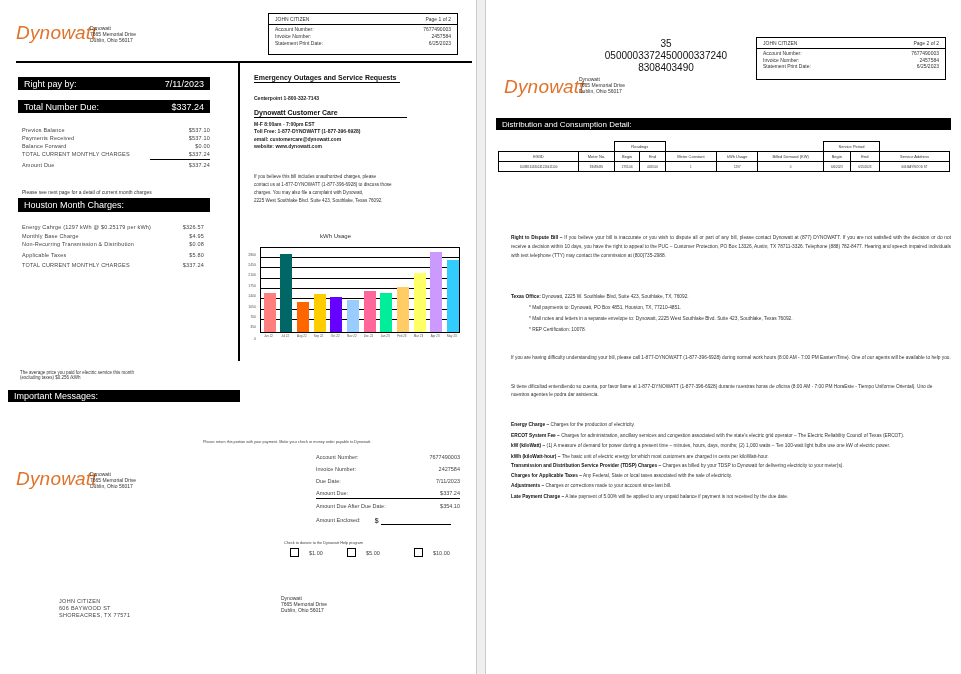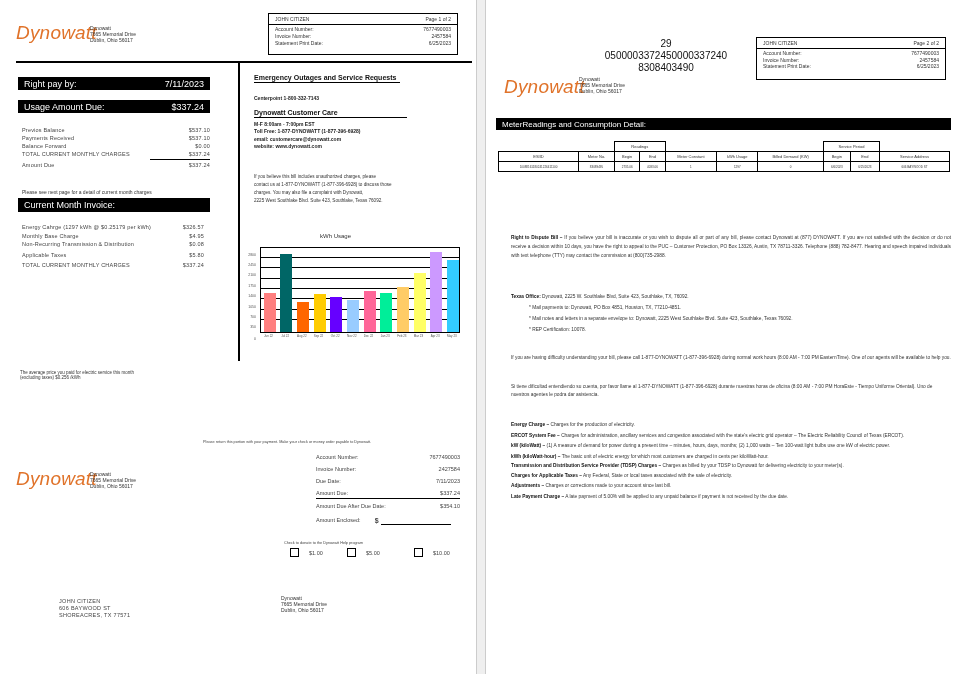--- a/index.html
+++ b/index.html
@@ -66,21 +66,21 @@
   </div>
 
   <div class="abs" style="left:16px;top:61px;width:456px;height:2px;background:#000;"></div>
   <div class="abs" style="left:238px;top:61px;width:2px;height:300px;background:#000;"></div>
 
   <div class="abs blackbar" style="left:18px;top:77px;width:192px;height:13px;">
     <span>Right pay by:</span>
     <span>7/11/2023</span>
   </div>
   <div class="abs blackbar" style="left:18px;top:100px;width:192px;height:13px;">
-    <span>Usage Amount Due:</span>
+    <span>Total Number Due:</span>
     <span>$337.24</span>
   </div>
 
   <div class="abs" style="left:22px;top:127px;width:188px;">
     <div class="row" style="height:8px;">
         <span>Previos Balance</span>
         <span>$537.10</span>
       </div>
     <div class="row" style="height:8px;">
         <span>Payments Received</span>
@@ -96,21 +96,21 @@
       </div>
     <div style="margin-left:128px;height:1px;background:#000;"></div>
     <div class="row" style="height:9px;align-items:center;">
         <span>Amount Due</span>
         <span>$337.24</span>
       </div>
   </div>
 
   <div class="abs small" style="left:22px;top:188px;">Please see next page for a detail of current month charges</div>
   <div class="abs blackbar" style="left:18px;top:198px;width:192px;height:14px;">
-    <span>Current Month Invoice:</span>
+    <span>Houston Month Charges:</span>
   </div>
 
   <div class="abs" style="left:22px;top:224px;width:182px;">
     <div class="row" style="height:8.5px;">
         <span>Energy Cahrge (1297 kWh @ $0.25179 per kWh)</span>
         <span>$326.57</span>
       </div>
     <div class="row" style="height:8.5px;">
         <span>Monthly Base Charge</span>
         <span>$4.95</span>
@@ -125,20 +125,23 @@
       </div>
     <div class="row" style="height:8px;">
         <span>TOTAL CURRENT MONTHLY CHARGES</span>
         <span>$337.24</span>
       </div>
   </div>
 
   <div class="abs" style="left:20px;top:370px;font-size:4.5px;color:#333;line-height:5px;">
     <div>The average price you paid for electric service this month</div>
     <div>(excluding taxes) $0.256 /kWh</div>
+  </div>
+  <div class="abs blackbar" style="left:8px;top:390px;width:232px;height:12px;">
+    <span>Important Messages:</span>
   </div>
 
   <div class="abs" style="left:254px;top:74px;width:210px;">
     <div class="sec-title" style="width:146px;border-bottom:1px solid #000;text-decoration:none;padding-bottom:1px;">Emergency Outages and Service Requests</div>
     <div class="bold5" style="margin-top:12px;">Centerpoint 1-800-332-7143</div>
     <div class="sec-title" style="margin-top:6px;width:153px;border-bottom:1px solid #000;text-decoration:none;padding-bottom:1px;">Dynowatt Customer Care</div>
     <div style="margin-top:3px;">
       <div class="bold5">M-F 8:00am - 7:00pm EST</div>
       <div class="bold5">Toll Free: 1-877-DYNOWATT (1-877-396-6928)</div>
       <div class="bold5">email: customercare@dynowatt.com</div>
@@ -257,21 +260,21 @@
     <div>Dynowatt</div>
     <div>7665 Memorial Drive</div>
     <div>Dublin, Ohio  56017</div>
   </div>
 </div>
 
 <div class="gutter"></div>
 
 <div class="page" id="page2">
   <div class="abs" style="left:100px;top:38px;width:160px;text-align:center;font-size:10px;color:#111;line-height:12px;">
-    <div>29</div>
+    <div>35</div>
     <div>050000337245000033724​0</div>
     <div>8308403490</div>
   </div>
   <div class="abs logo" style="left:18px;top:76px;">Dynowatt</div>
   <div class="abs addr" style="left:93px;top:76px;">
     <div>Dynowatt</div>
     <div>7665 Memorial Drive</div>
     <div>Dublin, Ohio  56017</div>
   </div>
 
@@ -290,21 +293,21 @@
           <span>2457584</span>
         </div>
       <div>
           <span>Statement Print Date:</span>
           <span>6/25/2023</span>
         </div>
     </div>
   </div>
 
   <div class="abs blackbar" style="left:10px;top:118px;width:455px;height:12px;font-size:8px;">
-    <span>MeterReadings and Consumption Detail:</span>
+    <span>Distribution and Consumption Detail:</span>
   </div>
 
   <table class="meter abs" style="left:12px;top:141px;width:452px;">
     <tbody>
         <tr>
       <td style="border:none;" colspan="2"></td>
       <td colspan="2">Readings</td>
       <td style="border:none;" colspan="3"></td>
       <td colspan="2">Service Period</td>
       <td style="border:none;"></td>

